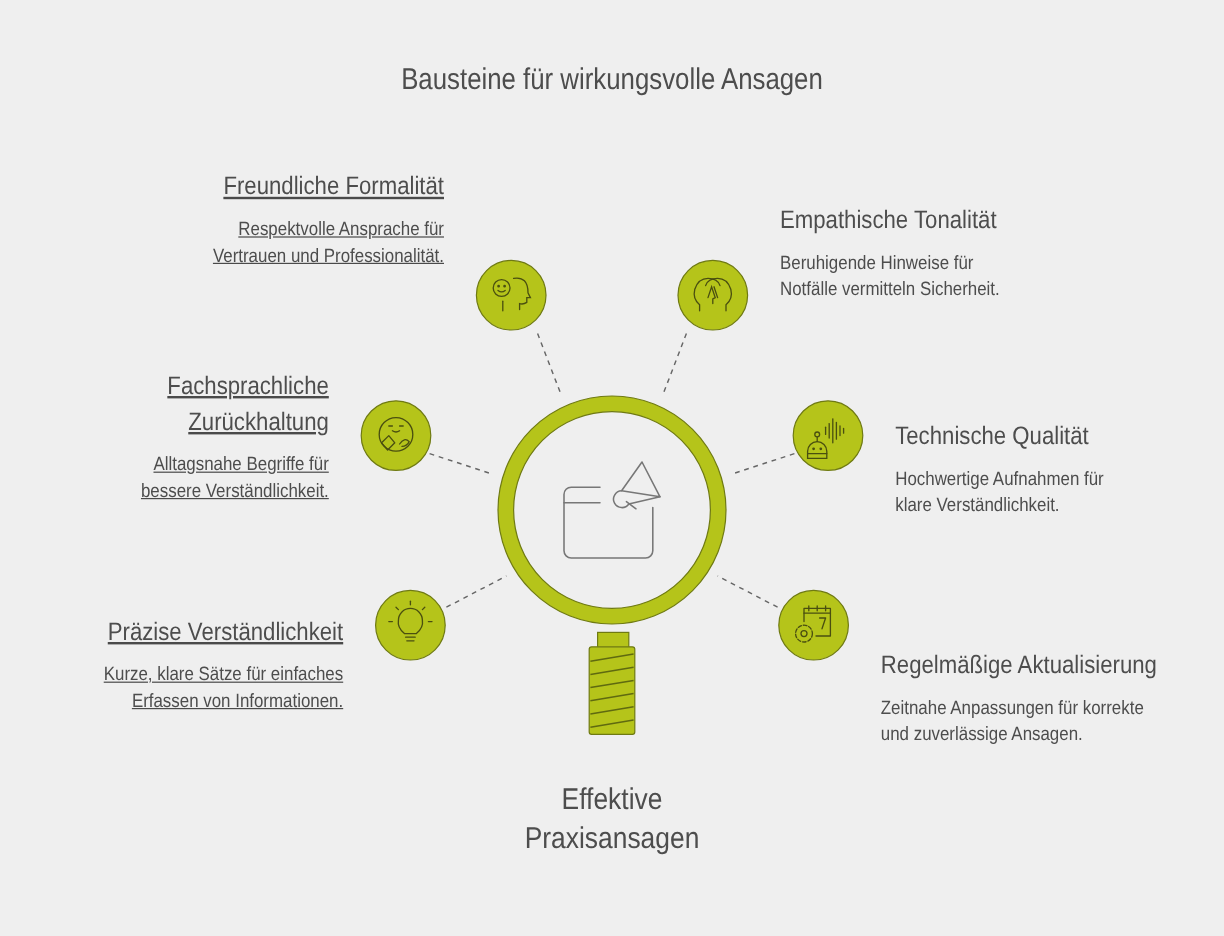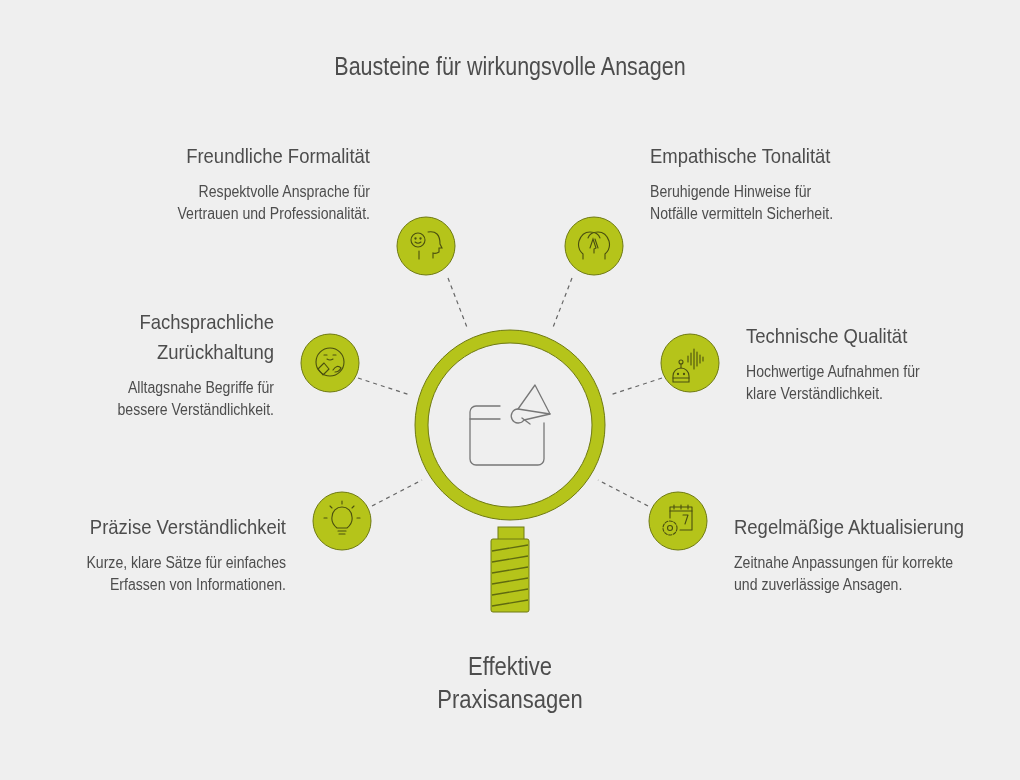--- a/index.html
+++ b/index.html
@@ -8,23 +8,23 @@
     font-family: "Liberation Sans", "DejaVu Sans", sans-serif; color: #4a4a4a;
   }
   .title {
     position: absolute; left: 0; top: 52px; width: 1020px; text-align: center;
     font-size: 25px; color: #4d4d4d; transform: scaleX(0.86);
   }
   svg.diagram { position: absolute; left: 0; top: 0; }
   .block { position: absolute; width: 300px; }
   .block .h { font-size: 21px; color: #4d4d4d; line-height: 30px; margin-bottom: 10px; }
   .block .d { font-size: 16px; color: #4d4d4d; line-height: 22px; }
-  .left { text-align: right; }
+  .left { text-align: right; text-decoration: underline; }
   .left .h, .left .d { transform-origin: right center; transform: scaleX(0.88); }
-  .right { text-align: left; }
+  .right { text-align: left; margin-top: 28px; }
   .right .h, .right .d { transform-origin: left center; transform: scaleX(0.88); }
   .center-label {
     position: absolute; left: 360px; top: 650px; width: 300px; text-align: center;
     font-size: 25px; line-height: 33px; color: #4d4d4d; transform: scaleX(0.88);
   }
 </style>
 </head>
 <body>
 
 <div class="title">Bausteine für wirkungsvolle Ansagen</div>

